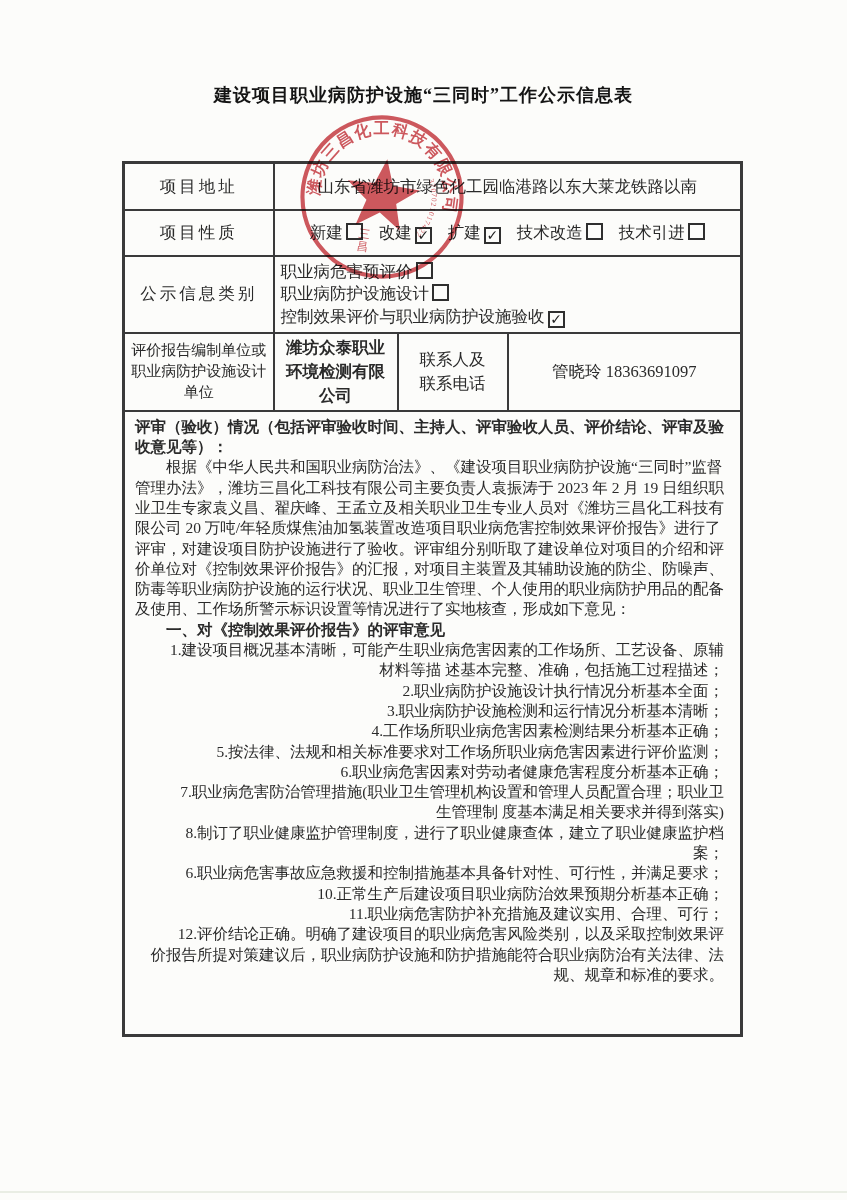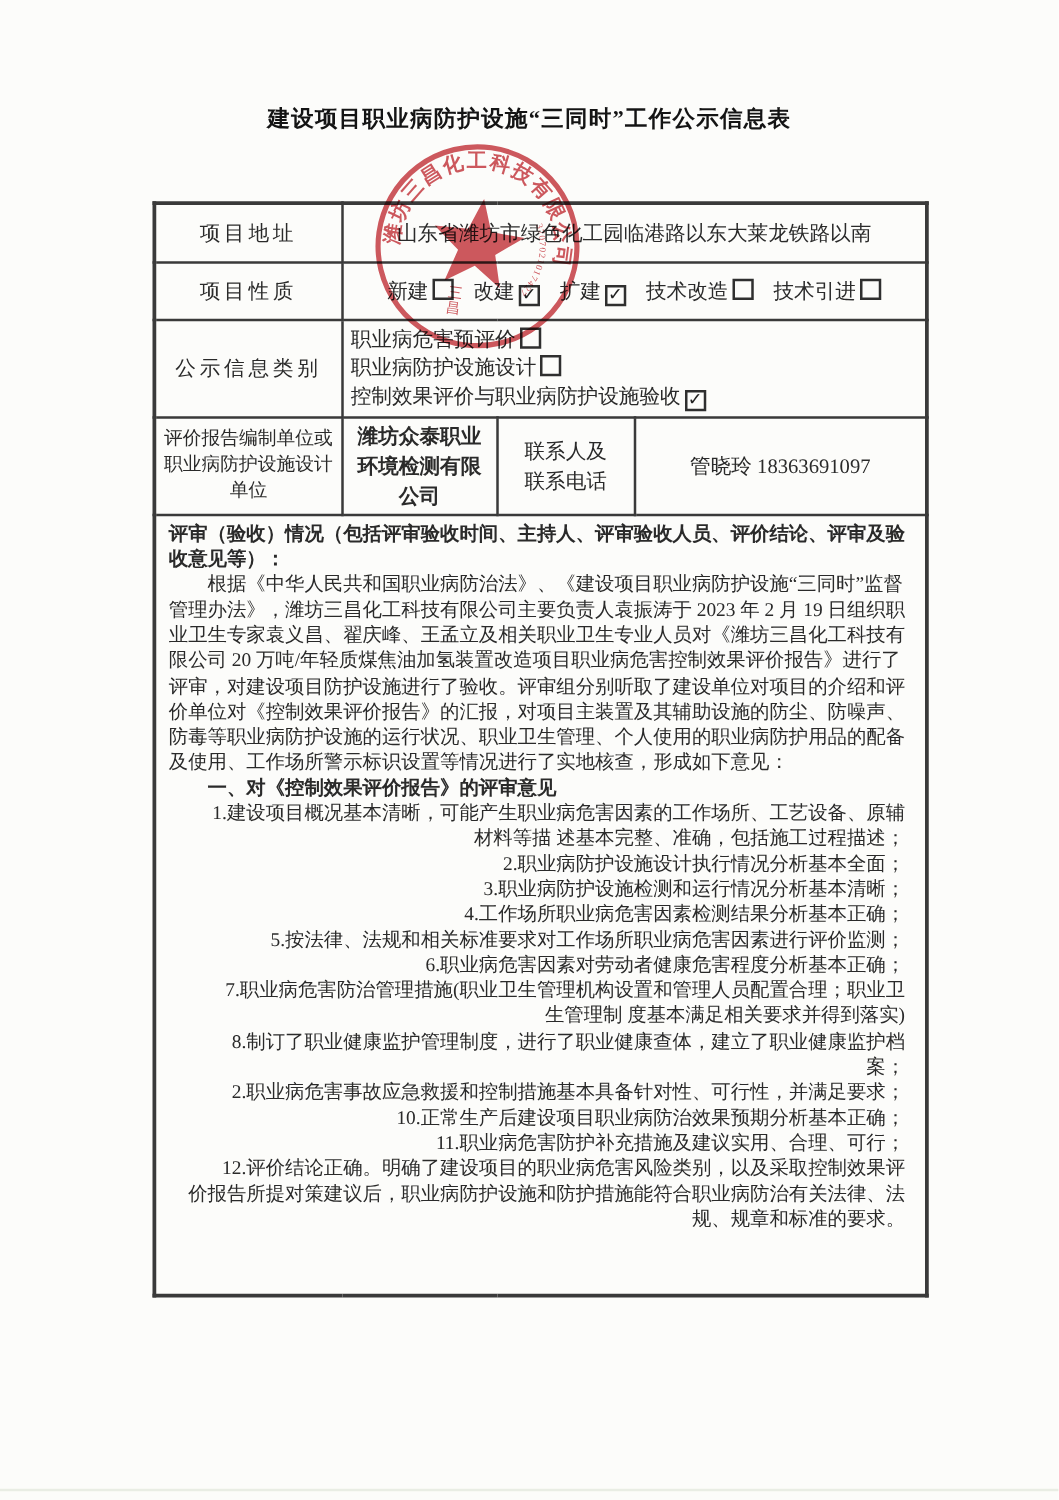--- a/index.html
+++ b/index.html
@@ -103,21 +103,21 @@
         <p class="rev-sec">一、对《控制效果评价报告》的评审意见</p>
         <div>
               <p class="rev-p">1.建设项目概况基本清晰，可能产生职业病危害因素的工作场所、工艺设备、原辅材料等描 述基本完整、准确，包括施工过程描述；</p>
               <p class="rev-p">2.职业病防护设施设计执行情况分析基本全面；</p>
               <p class="rev-p">3.职业病防护设施检测和运行情况分析基本清晰；</p>
               <p class="rev-p">4.工作场所职业病危害因素检测结果分析基本正确；</p>
               <p class="rev-p">5.按法律、法规和相关标准要求对工作场所职业病危害因素进行评价监测；</p>
               <p class="rev-p">6.职业病危害因素对劳动者健康危害程度分析基本正确；</p>
               <p class="rev-p">7.职业病危害防治管理措施(职业卫生管理机构设置和管理人员配置合理；职业卫生管理制 度基本满足相关要求并得到落实)</p>
               <p class="rev-p">8.制订了职业健康监护管理制度，进行了职业健康查体，建立了职业健康监护档案；</p>
-              <p class="rev-p">2.职业病危害事故应急救援和控制措施基本具备针对性、可行性，并满足要求；</p>
+              <p class="rev-p">6.职业病危害事故应急救援和控制措施基本具备针对性、可行性，并满足要求；</p>
               <p class="rev-p">10.正常生产后建设项目职业病防治效果预期分析基本正确；</p>
               <p class="rev-p">11.职业病危害防护补充措施及建议实用、合理、可行；</p>
               <p class="rev-p">12.评价结论正确。明确了建设项目的职业病危害风险类别，以及采取控制效果评价报告所提对策建议后，职业病防护设施和防护措施能符合职业病防治有关法律、法规、规章和标准的要求。</p>
             </div>
       </td>
     </tr>
   </tbody>
     </table>
 
   <svg class="stamp" viewBox="0 0 210 210">

